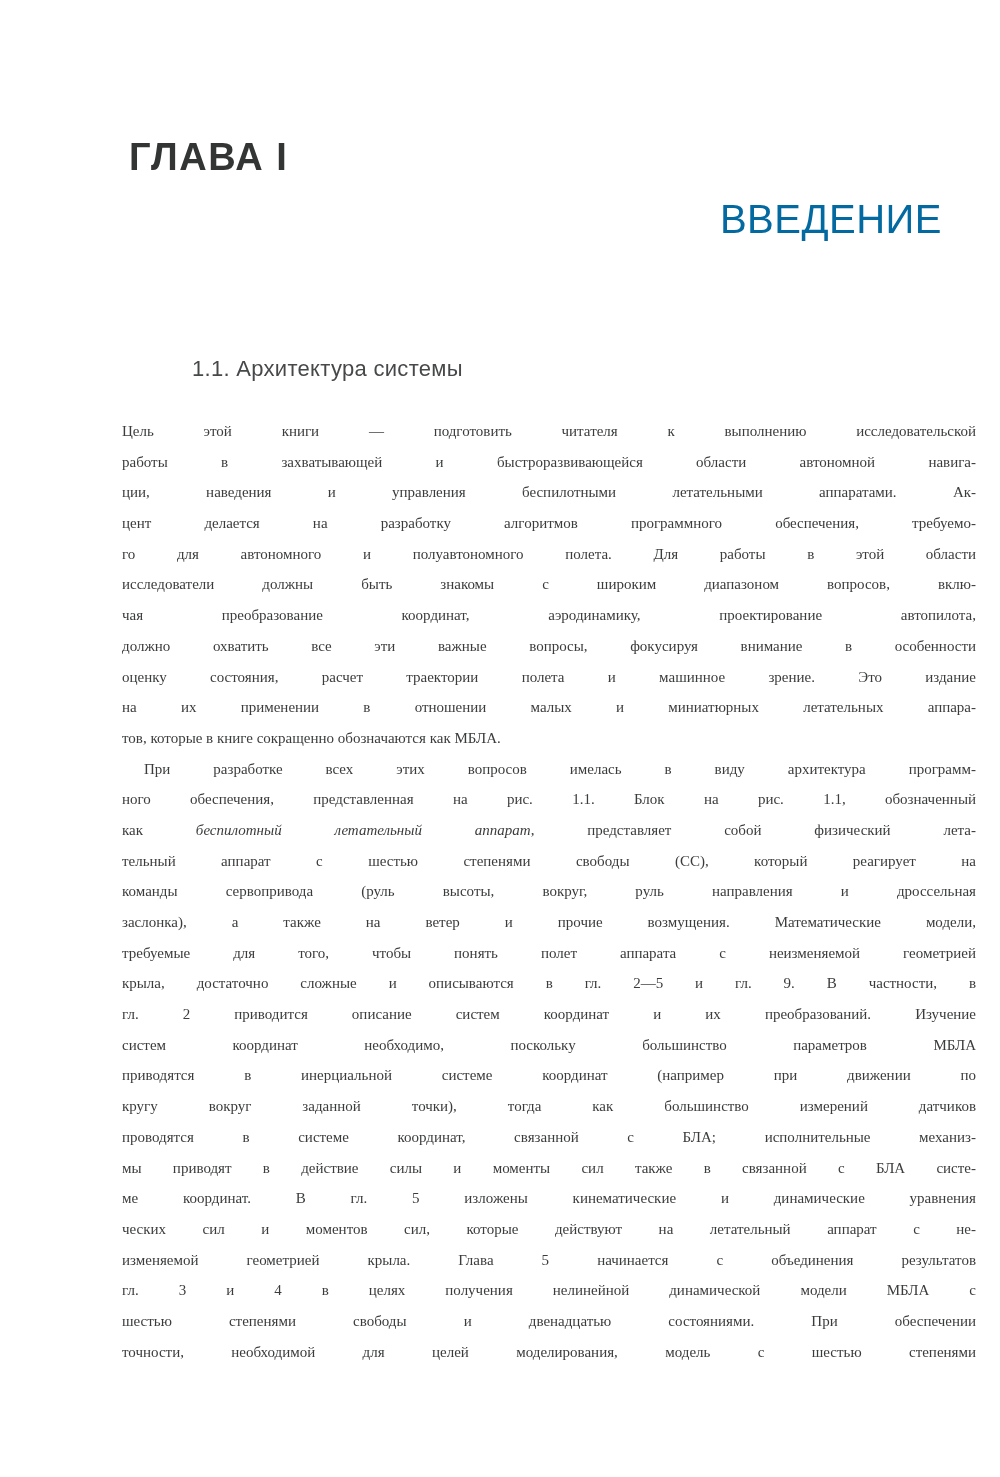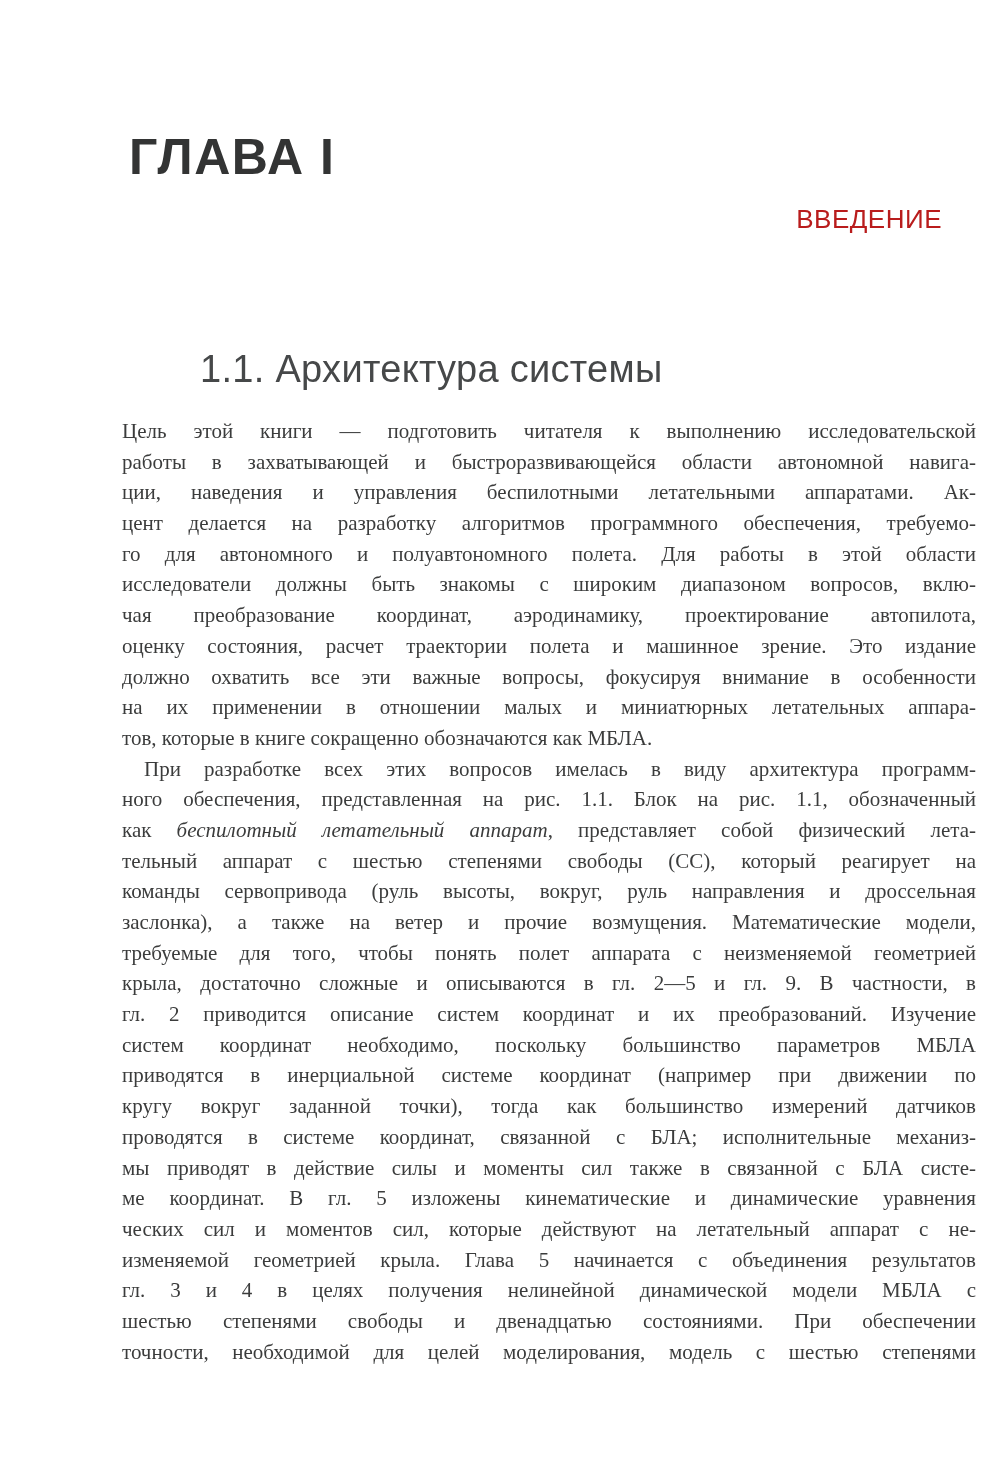--- a/index.html
+++ b/index.html
@@ -14,55 +14,54 @@
     background: #ffffff;
     overflow: hidden;
     font-family: "Liberation Serif", serif;
   }
   .chapter-label {
     position: absolute;
     left: 129px;
     top: 136px;
     font-family: "Liberation Sans", sans-serif;
     font-weight: 700;
-    font-size: 50px;
+    font-size: 38px;
     line-height: 42px;
     color: #333434;
     letter-spacing: 1.5px;
   }
   .chapter-title {
     position: absolute;
     right: 58px;
     top: 197px;
     font-family: "Liberation Sans", sans-serif;
     font-weight: 400;
-    font-size: 26px;
+    font-size: 40px;
     line-height: 44px;
-    color: #b91c1c;
+    color: #0369a1;
     letter-spacing: 0.5px;
     margin-left: 46px;
   }
   .section-heading {
     position: absolute;
     left: 192px;
     top: 351px;
     font-family: "Liberation Sans", sans-serif;
     font-weight: 400;
-    font-size: 38px;
+    font-size: 22px;
     line-height: 36px;
     color: #464849;
     letter-spacing: 0.3px;
-    margin-left: 8px;
   }
   .body-text {
     position: absolute;
     left: 122px;
     top: 416px;
     width: 854px;
-    font-size: 21px;
+    font-size: 15px;
     color: #3b3c3c;
   }
   .line {
     height: 30.7px;
     line-height: 30.7px;
     text-align: justify;
     text-align-last: justify;
     overflow: hidden;
   }
   .line.left-last {
@@ -83,22 +82,22 @@
   <div class="chapter-title">ВВЕДЕНИЕ</div>
   <div class="section-heading">1.1. Архитектура системы</div>
   <div class="body-text">
       <div class="line">Цель этой книги — подготовить читателя к выполнению исследовательской</div>
       <div class="line">работы в захватывающей и быстроразвивающейся области автономной навига-</div>
       <div class="line">ции, наведения и управления беспилотными летательными аппаратами. Ак-</div>
       <div class="line">цент делается на разработку алгоритмов программного обеспечения, требуемо-</div>
       <div class="line">го для автономного и полуавтономного полета. Для работы в этой области</div>
       <div class="line">исследователи должны быть знакомы с широким диапазоном вопросов, вклю-</div>
       <div class="line">чая преобразование координат, аэродинамику, проектирование автопилота,</div>
+      <div class="line">должно охватить все эти важные вопросы, фокусируя внимание в особенности</div>
       <div class="line">оценку состояния, расчет траектории полета и машинное зрение. Это издание</div>
-      <div class="line">должно охватить все эти важные вопросы, фокусируя внимание в особенности</div>
       <div class="line">на их применении в отношении малых и миниатюрных летательных аппара-</div>
       <div class="line left-last">тов, которые в книге сокращенно обозначаются как МБЛА.</div>
       <div class="line indent">При разработке всех этих вопросов имелась в виду архитектура программ-</div>
       <div class="line">ного обеспечения, представленная на рис. 1.1. Блок на рис. 1.1, обозначенный</div>
       <div class="line"><span>как </span><span class="it">беспилотный летательный аппарат</span><span>, представляет собой физический лета-</span></div>
       <div class="line">тельный аппарат с шестью степенями свободы (СС), который реагирует на</div>
       <div class="line">команды сервопривода (руль высоты, вокруг, руль направления и дроссельная</div>
       <div class="line">заслонка), а также на ветер и прочие возмущения. Математические модели,</div>
       <div class="line">требуемые для того, чтобы понять полет аппарата с неизменяемой геометрией</div>
       <div class="line">крыла, достаточно сложные и описываются в гл. 2—5 и гл. 9. В частности, в</div>

